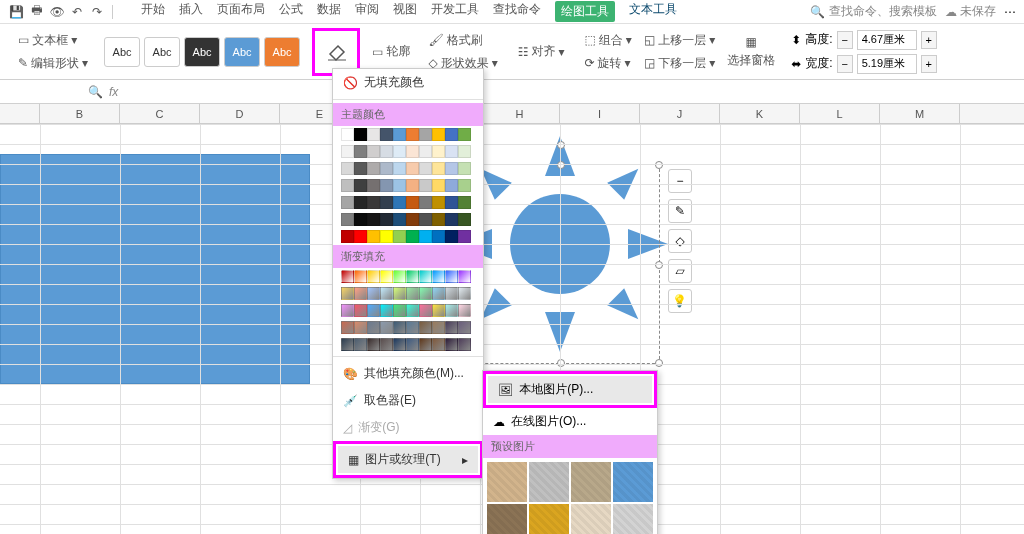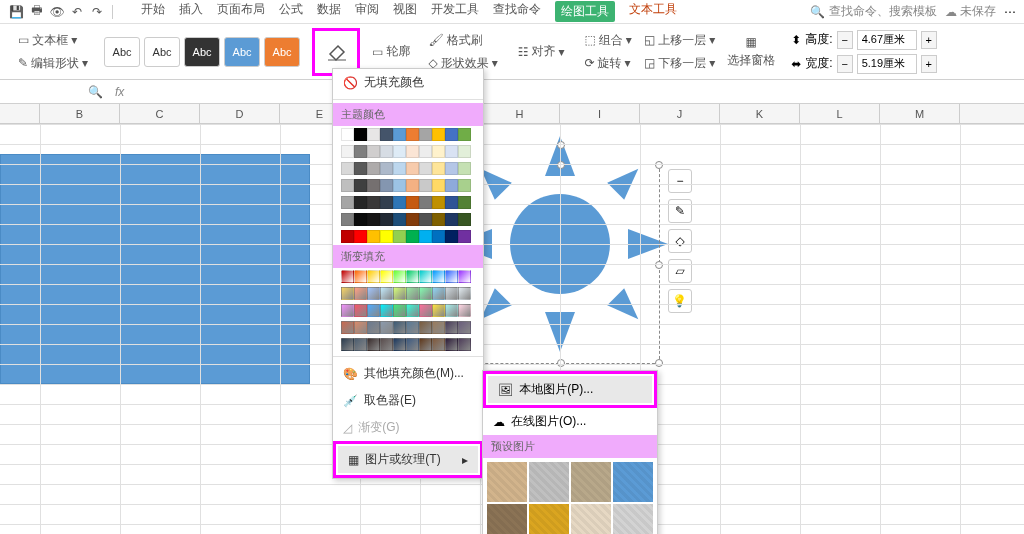--- a/index.html
+++ b/index.html
@@ -3,42 +3,42 @@
 <meta charset="utf-8">
 <style>
 *{margin:0;padding:0;box-sizing:border-box;font-family:"Microsoft YaHei",sans-serif;font-size:12px;}
 body{background:#fff;width:1024px;height:534px;overflow:hidden;position:relative;}
 .topbar{height:24px;background:#fff;border-bottom:1px solid #e0e0e0;display:flex;align-items:center;padding:0 8px;gap:2px;}
 .topbar .ico{width:18px;height:18px;display:flex;align-items:center;justify-content:center;color:#555;}
 .topbar .sep{width:1px;height:14px;background:#ccc;margin:0 4px;}
 .tabs{display:flex;gap:14px;margin-left:22px;}
 .tabs span{color:#555;cursor:pointer;}
 .tabs .active{background:#3cb371;color:#fff;padding:2px 6px;border-radius:2px;}
-.tabs .txt-tool{color:#c2410c;}
+.tabs .txt-tool{color:#0c4a6e;}
 .search-area{margin-left:auto;display:flex;align-items:center;gap:8px;}
 .search-box{display:flex;align-items:center;gap:4px;color:#888;}
 .unsaved{color:#888;display:flex;align-items:center;gap:3px;}
 
 .ribbon{height:56px;background:#fff;border-bottom:1px solid #d0d0d0;display:flex;align-items:center;padding:4px 8px;}
 .rgrp{display:flex;align-items:center;gap:4px;padding:0 6px;}
 .rbtn{display:flex;align-items:center;gap:3px;color:#555;padding:2px 4px;border-radius:2px;}
 .style-box{width:36px;height:30px;border:1px solid #ccc;border-radius:3px;display:flex;align-items:center;justify-content:center;font-size:11px;}
 .sb-white{background:#fff;color:#333;}
 .sb-black{background:#333;color:#fff;}
 .sb-blue{background:#5b9bd5;color:#fff;}
 .sb-orange{background:#ed7d31;color:#fff;}
 .hl-magenta{border:3px solid magenta;padding:2px;}
 .fill-btn{width:38px;height:38px;display:flex;align-items:center;justify-content:center;}
 .dim-box{display:flex;align-items:center;gap:4px;}
 .dim-input{width:60px;height:20px;border:1px solid #ccc;padding:0 4px;font-size:11px;}
 .dim-pm{width:16px;height:18px;border:1px solid #ccc;background:#f5f5f5;text-align:center;line-height:16px;font-size:11px;}
 
 .formula-bar{height:24px;border-bottom:1px solid #d0d0d0;display:flex;align-items:center;padding:0 8px;}
 .fb-name{width:80px;}
-.fb-fx{color:#888;font-style:italic;margin-left:12px;}
+.fb-fx{color:#888;font-style:italic;margin-left:6px;}
 
 .sheet{position:relative;height:430px;overflow:hidden;}
 .col-headers{height:20px;background:#f5f5f5;border-bottom:1px solid #ccc;display:flex;}
 .col-h{border-right:1px solid #ccc;text-align:center;line-height:20px;color:#555;font-size:11px;}
 .grid{position:relative;height:410px;}
 .gridline-v{position:absolute;top:0;bottom:0;width:1px;background:#e0e0e0;}
 .gridline-h{position:absolute;left:0;right:0;height:1px;background:#e0e0e0;}
 .blue-rect{position:absolute;left:0;top:30px;width:310px;height:230px;background:#5b9bd5;border:1px solid #4a8bc5;}
 
 .sun-shape{position:absolute;left:460px;top:20px;width:200px;height:200px;}

